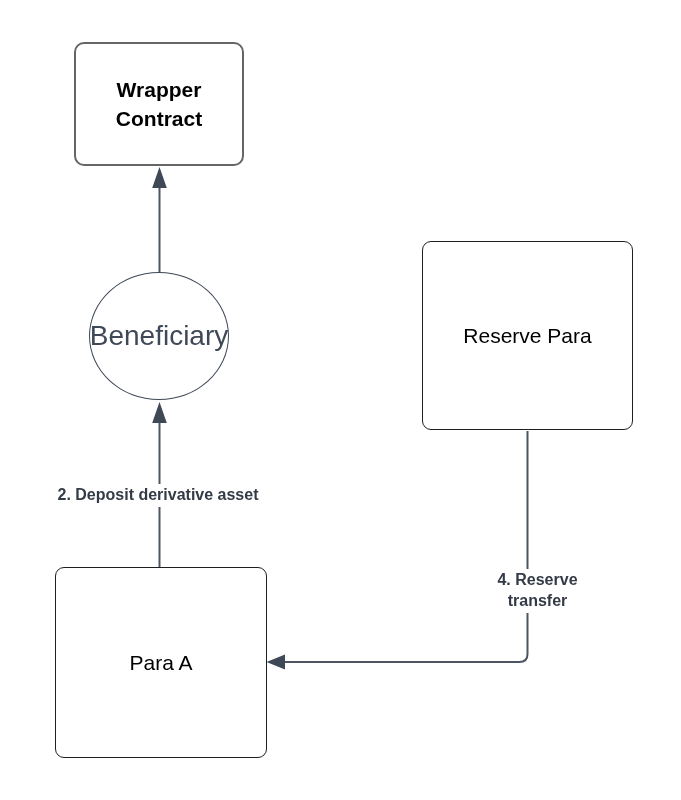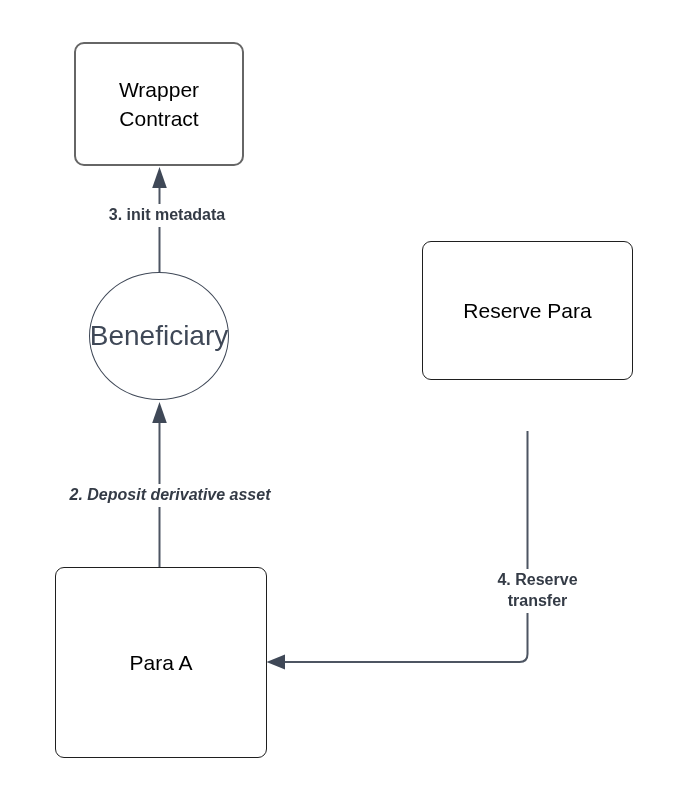--- a/index.html
+++ b/index.html
@@ -40,20 +40,21 @@
     box-sizing: border-box;
     text-align: center;
   }
   .node-rect {
     border: 1.5px solid var(--node_border_dark, #1f1f1f);
     border-radius: 9px;
   }
   .node-rect-light {
     border: 2px solid var(--node_border_light, #666666);
     border-radius: 10px;
+    font-weight: bold;
   }
   .node-circle {
     border: 1.5px solid var(--shape_stroke, #3f4857);
     border-radius: 50%;
   }
   .node-label {
     font-size: 21px;
     line-height: 1.4;
     color: var(--node_text, #000000);
   }
@@ -68,25 +69,25 @@
     position: absolute;
     font-size: 16px;
     font-weight: 700;
     line-height: 1.3;
     color: var(--edge_label_text, #343b46);
     background: var(--canvas_bg, #ffffff);
     text-align: center;
     padding: 1px 0;
   }
   .edge-label-1 { left: 489px; top: 569px; width: 97px; }
-  .edge-label-2 { left: 50px;  top: 484px; width: 240px; font-style: italic; }
+  .edge-label-2 { left: 38px;  top: 484px; width: 240px; }
   .edge-label-3 { left: 84px;  top: 204px; width: 166px; }
   .node-wrapper-contract { left: 74px;  top: 42px;  width: 170px; height: 124px; }
   .node-beneficiary      { left: 89px;  top: 272px; width: 140px; height: 128px; }
-  .node-reserve-para     { left: 422px; top: 241px; width: 211px; height: 139px; }
+  .node-reserve-para     { left: 422px; top: 241px; width: 211px; height: 189px; }
   .node-para-a           { left: 55px;  top: 567px; width: 212px; height: 191px; }
 </style>
 </head>
 <body>
 
 <div class="canvas">
 
   <svg class="edges-layer" viewBox="0 0 681 800" xmlns="http://www.w3.org/2000/svg">
 
     <path class="edge-line" d="M 527.5 431 L 527.5 654 Q 527.5 662 519.5 662 L 284 662"></path>
@@ -112,15 +113,14 @@
   </div>
 
   <div class="node node-rect node-para-a">
     <span class="node-label">Para A</span>
   </div>
 
   <div class="edge-label edge-label-1">4. Reserve transfer</div>
 
   <div class="edge-label edge-label-2">2. Deposit derivative asset</div>
 
-  <div class="edge-label edge-label-3">3. init metadata</div>
 
 </div>
 
 </body></html>

